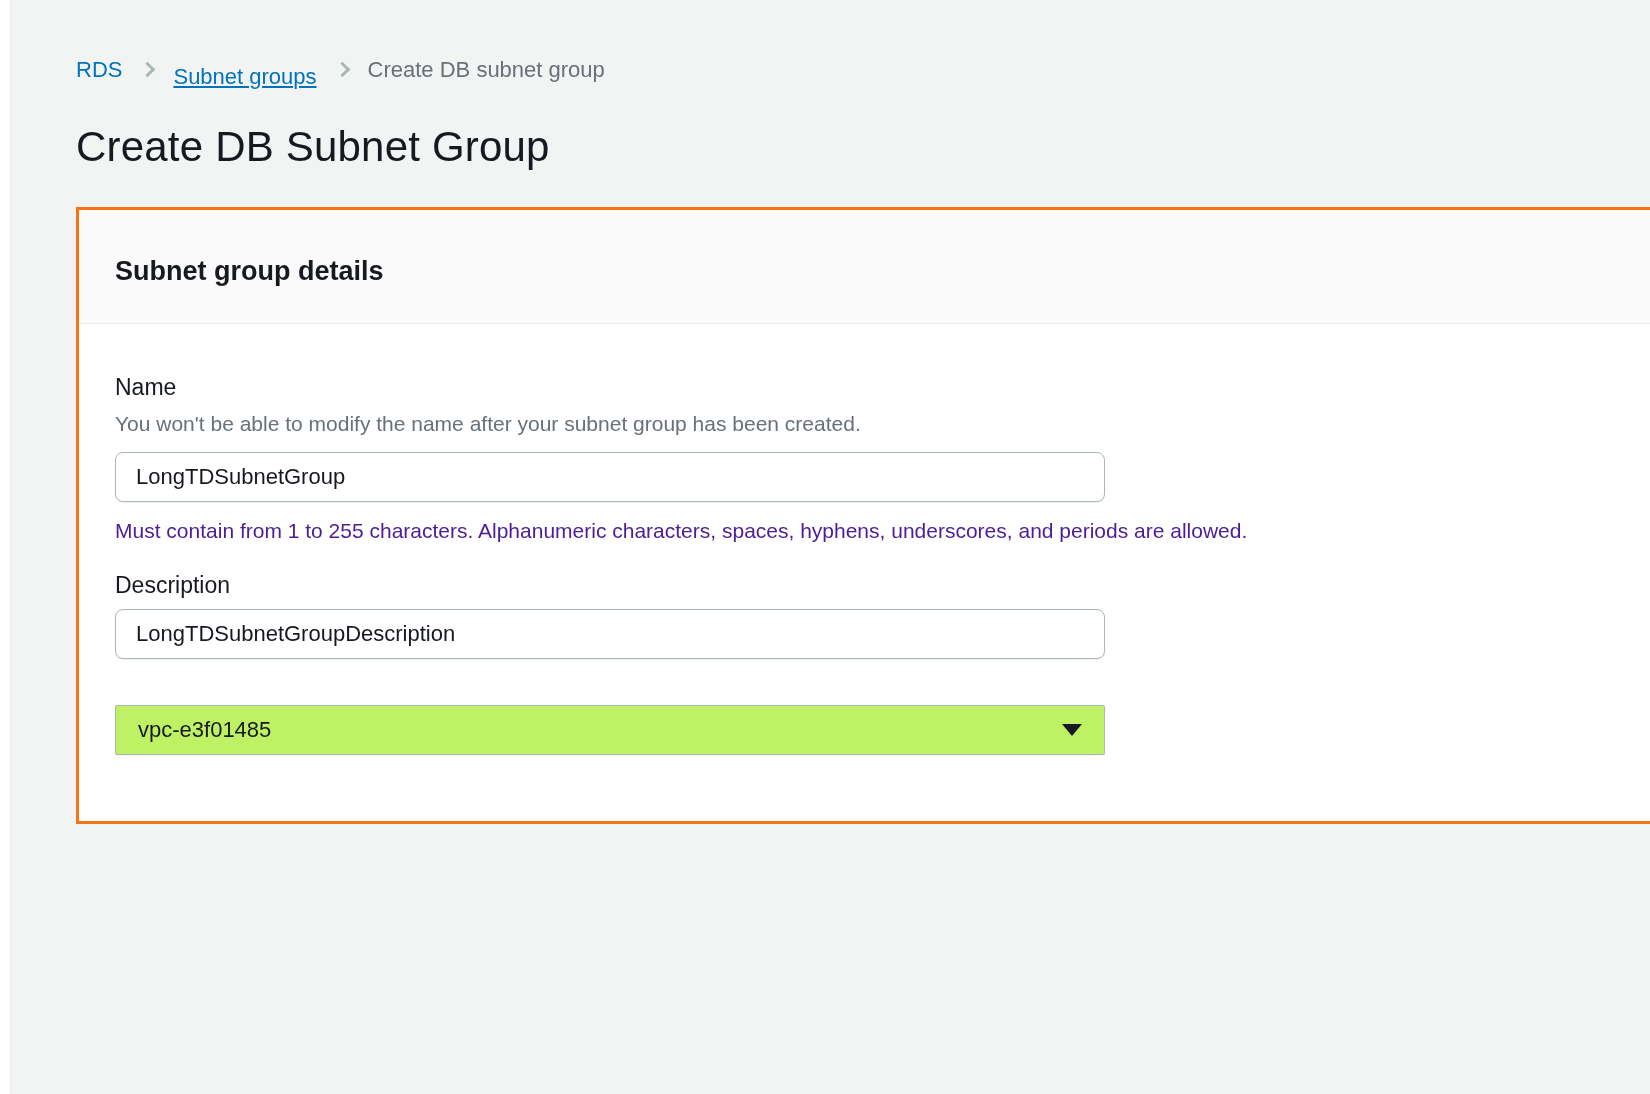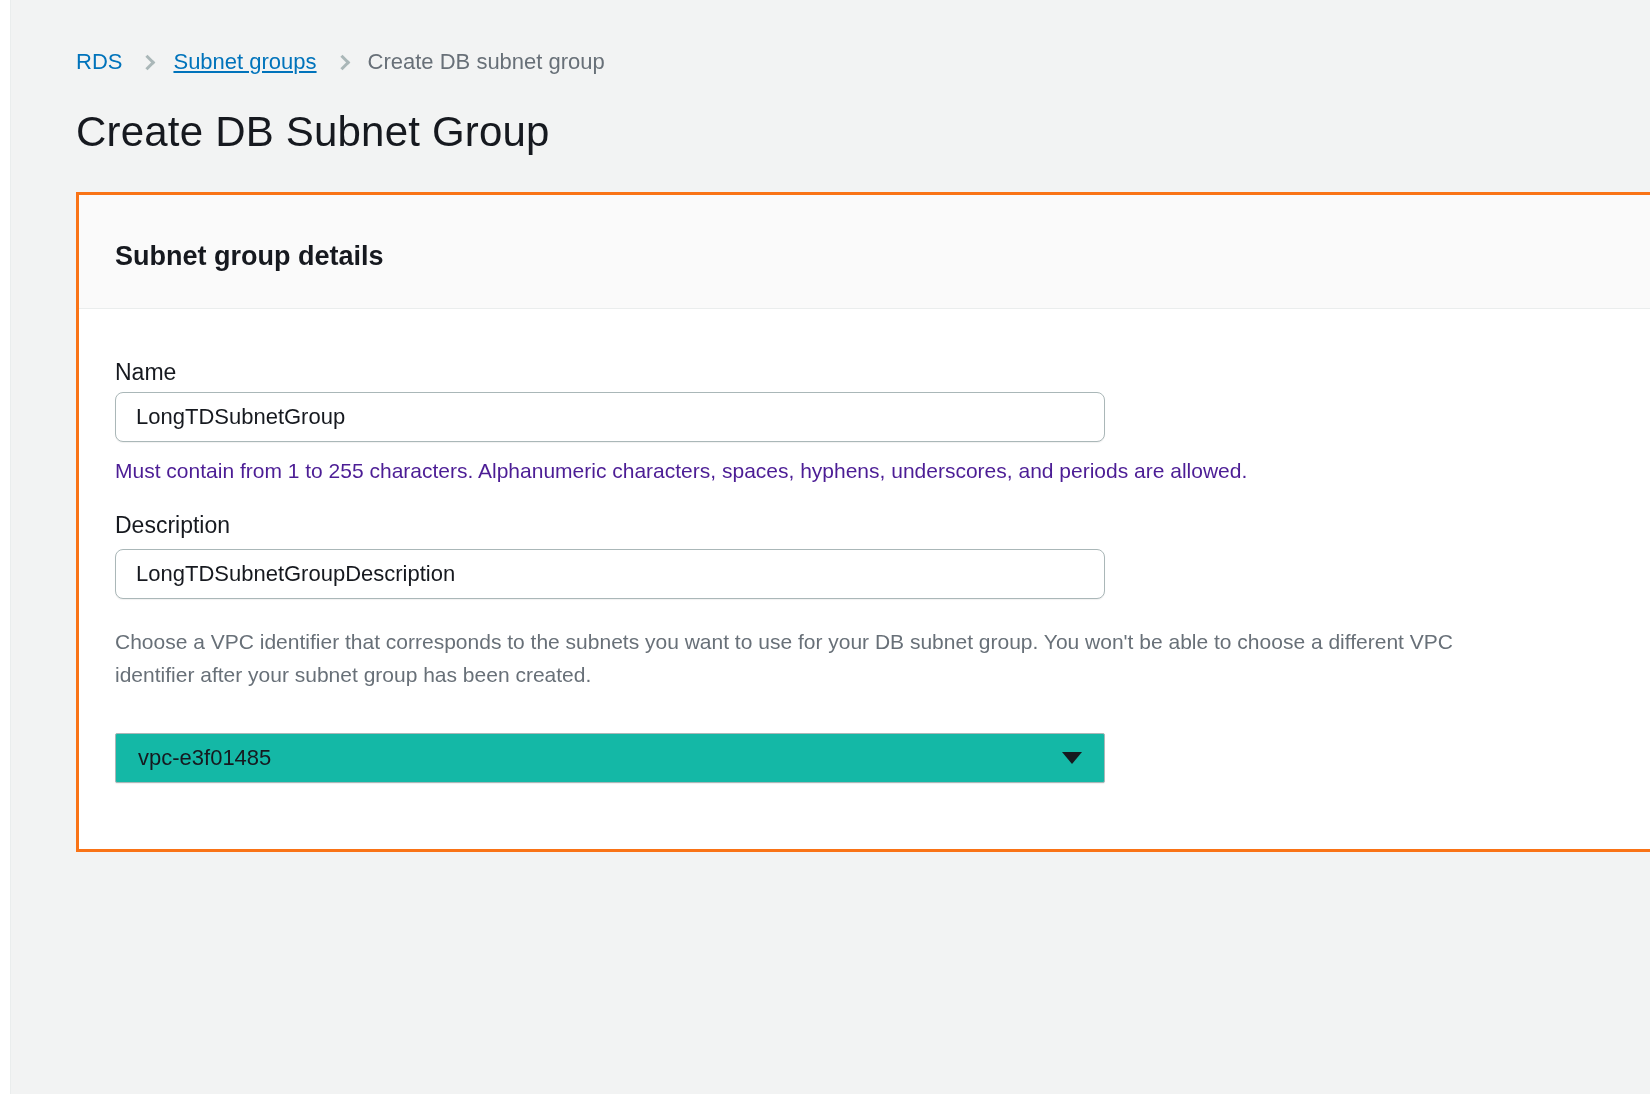--- a/index.html
+++ b/index.html
@@ -24,21 +24,21 @@
     align-items: center;
     gap: 18px;
     font-size: 22px;
     line-height: 28px;
   }
   .crumb-link {
     color: #0073bb;
     text-decoration: none;
     cursor: pointer;
   }
-  .crumb-link.underlined { text-decoration: underline; }
+  .crumb-link.underlined { text-decoration: underline; margin-top: 15px; }
   .crumb-current { color: #687078; }
   .crumb-sep {
     display: inline-block;
     width: 11px; height: 11px;
     border-top: 3px solid #aab7b8;
     border-right: 3px solid #aab7b8;
     transform: rotate(45deg);
     margin: 0 2px;
   }
 
@@ -110,26 +110,26 @@
   .field-constraint {
     margin-top: 14px;
     font-size: 21px;
     line-height: 30px;
     color: #4c1d95;
   }
   .no-helper .text-input { margin-top: 10px; }
 
   
   .select-control {
-    margin-top: 14px;
+    margin-top: 4px;
     width: 990px;
     height: 50px;
     border: 1px solid #aab7b8;
     border-radius: 2px;
-    background: #14b8a6;
+    background: #bef264;
     display: flex;
     align-items: center;
     justify-content: space-between;
     padding: 0 22px;
     cursor: pointer;
     box-shadow: 0 1px 1px rgba(0,0,0,0.06);
   }
   .select-value {
     font-size: 22px;
     color: #16191f;
@@ -158,31 +158,31 @@
   <h1 class="page-title">Create DB Subnet Group</h1>
 
   <section class="panel">
     <div class="panel-header">
       <h2 class="panel-title">Subnet group details</h2>
     </div>
     <div class="panel-body">
 
       <div class="field">
         <div class="field-label">Name</div>
+        <div class="field-helper">You won't be able to modify the name after your subnet group has been created.</div>
         <input class="text-input" type="text" value="LongTDSubnetGroup" style="">
         <div class="field-constraint">Must contain from 1 to 255 characters. Alphanumeric characters, spaces, hyphens, underscores, and periods are allowed.</div>
       </div>
 
       <div class="field no-helper">
         <div class="field-label">Description</div>
         <input class="text-input" type="text" value="LongTDSubnetGroupDescription" style="">
       </div>
 
       <div class="field">
-        <div class="field-helper">Choose a VPC identifier that corresponds to the subnets you want to use for your DB subnet group. You won't be able to choose a different VPC identifier after your subnet group has been created.</div>
         <div class="vpc-gap"></div>
         <div class="select-control">
           <span class="select-value">vpc-e3f01485</span>
           <span class="caret-down"></span>
         </div>
       </div>
 
     </div>
   </section>
 

